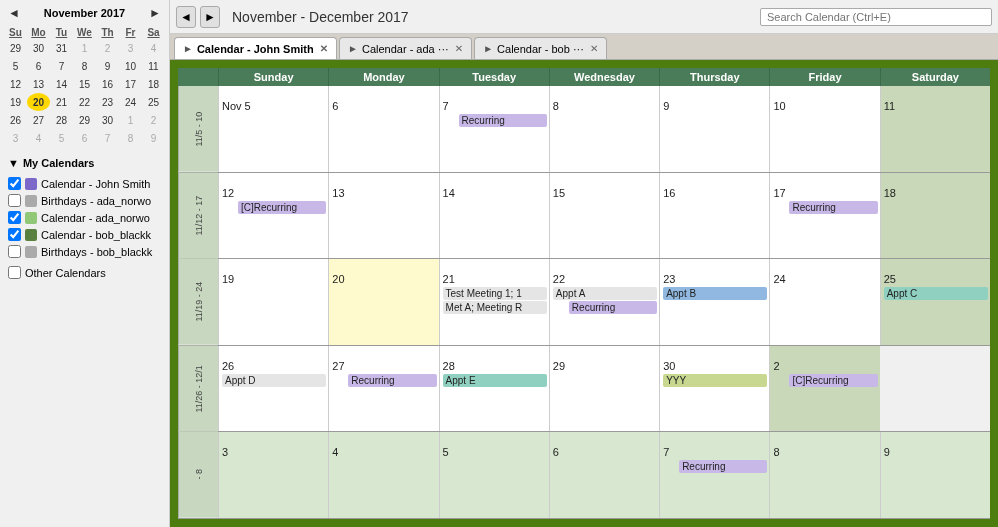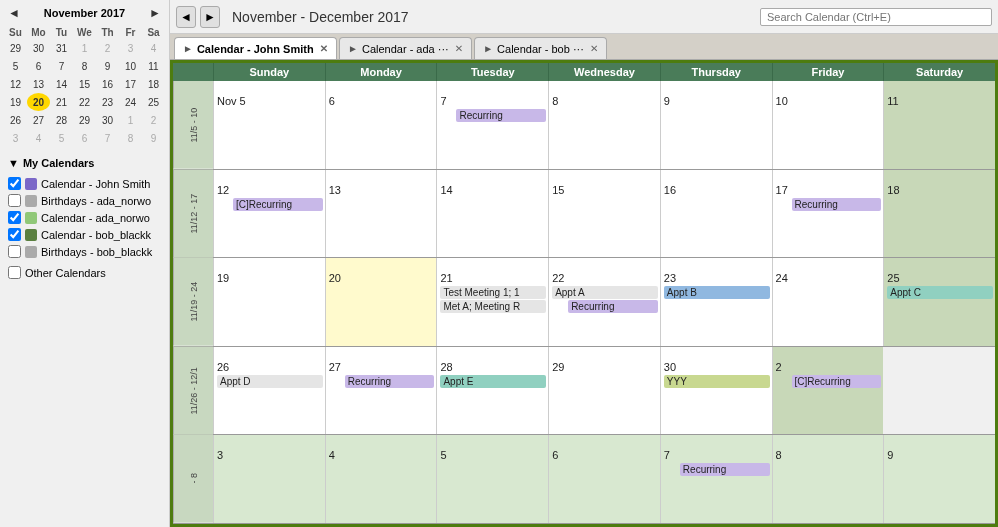--- a/index.html
+++ b/index.html
@@ -35,20 +35,21 @@
     .mini-cal-grid {
       width: 100%;
       border-collapse: collapse;
     }
     .mini-cal-grid th {
       font-size: 10px;
       text-align: center;
       color: #555;
       width: 22px;
       padding: 1px 0;
+      text-decoration: underline;
     }
     .mini-cal-grid td {
       text-align: center;
       font-size: 10px;
       width: 22px;
       height: 18px;
       cursor: pointer;
       color: #333;
       border-radius: 2px;
     }
@@ -161,21 +162,21 @@
     .tab-arrow {
       font-size: 10px;
       color: #555;
     }
 
     
     #cal-container {
       flex: 1;
       display: flex;
       flex-direction: column;
-      border: 3px solid #4d7c0f;
+      border: 8px solid #4d7c0f;
       overflow: hidden;
     }
 
     .day-headers {
       display: grid;
       grid-template-columns: 40px repeat(7, 1fr);
       background: #4a7c59;
       color: white;
       font-size: 11px;
       font-weight: bold;

